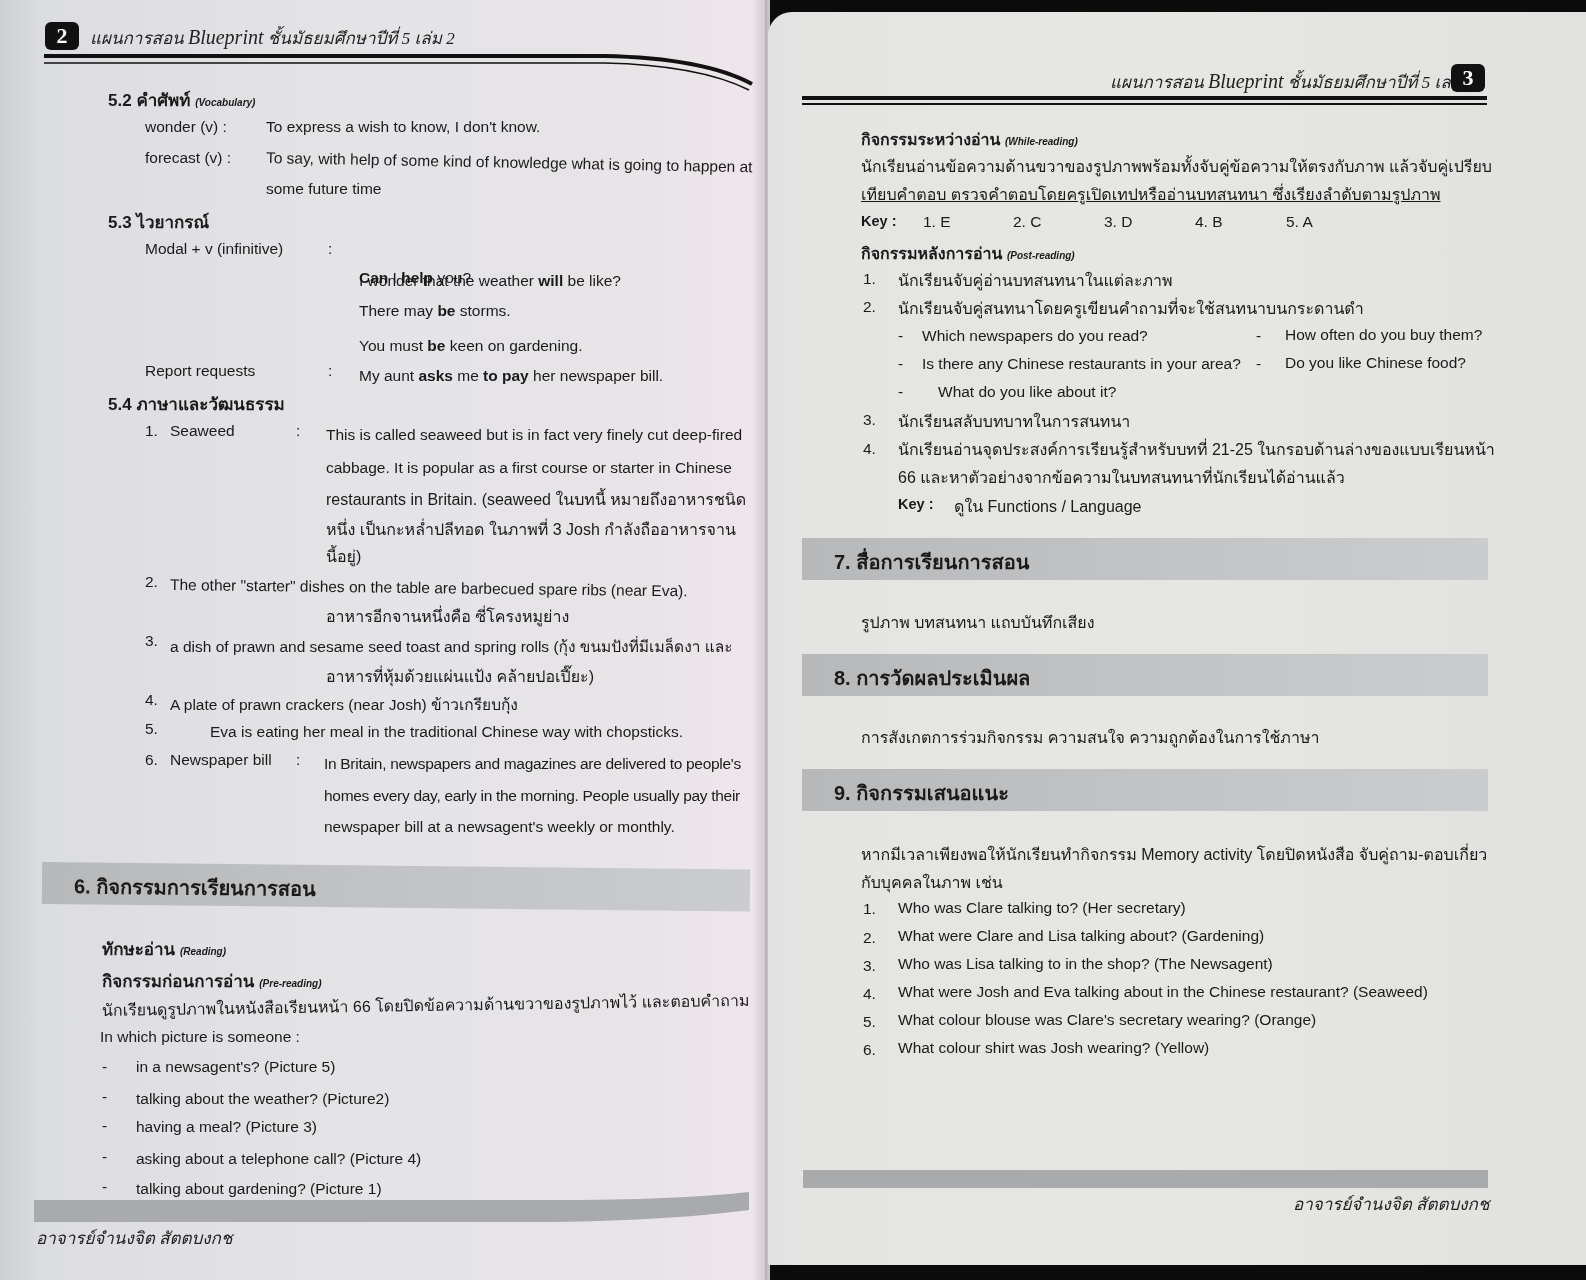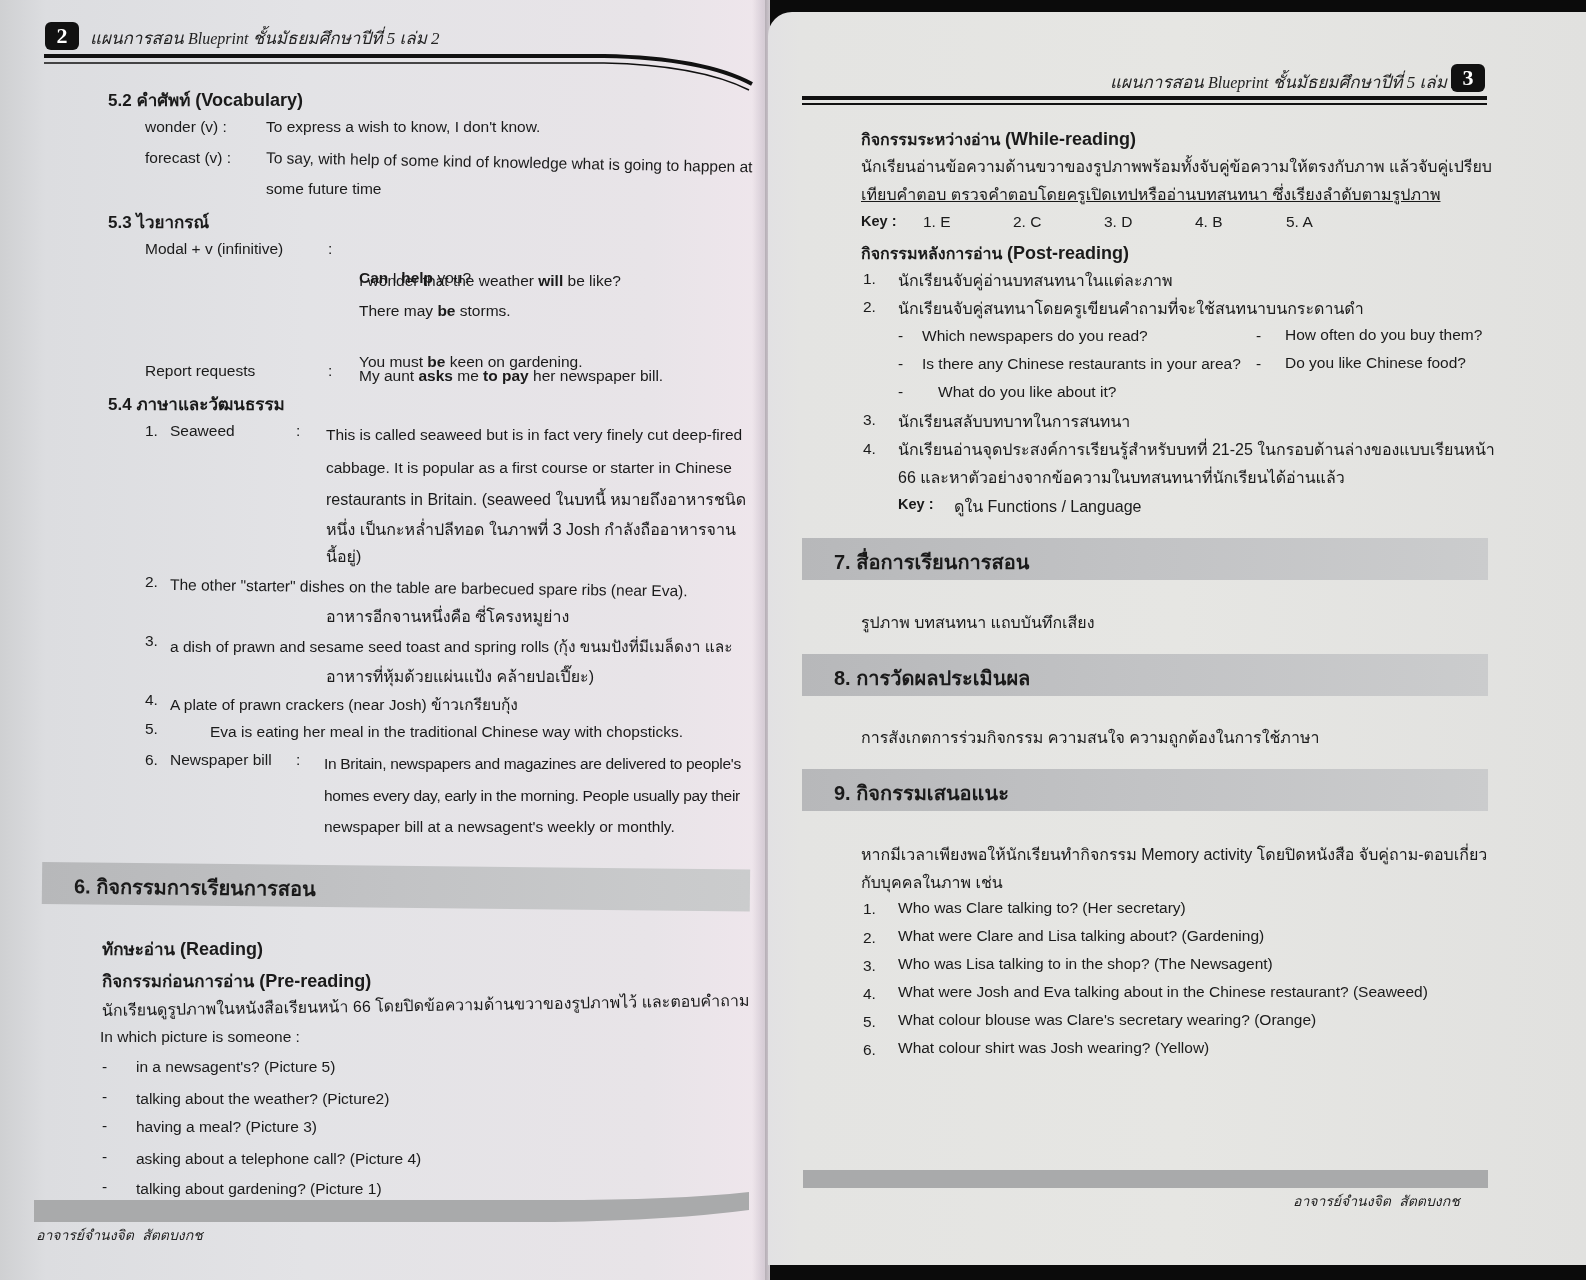--- a/index.html
+++ b/index.html
@@ -26,37 +26,37 @@
   .abs { position:absolute; white-space:nowrap; }
   .pagenum {
     position:absolute; background:#111; color:#fff; font-family:"Liberation Serif", serif;
     font-weight:bold; font-size:22px; border-radius:6px; text-align:center;
     line-height:28px; height:28px; width:34px;
   }
   .running-head {
     position:absolute; font-family:"Liberation Serif", serif; font-style:italic;
     font-size:17px; color:#222;
   }
-  .running-head .brand { font-size:16px; }
+  .running-head .brand { font-size:20px; }
   .rule-thick { position:absolute; height:4px; background:#111; }
   .rule-thin { position:absolute; height:2px; background:#111; }
   .h-sub { font-size:17px; font-weight:bold; }
-  .h-sub .en { font-size:18px; }
+  .h-sub .en { font-size:10px;font-style:italic; }
   .txt { font-size:15.5px; }
   .thai { font-size:16px; }
   .section-band {
     position:absolute; background:linear-gradient(90deg,#b7b8ba 0%,#c2c3c5 50%,#cbcccd 100%);
     height:42px;
   }
   .section-band span {
     position:absolute; left:32px; top:8px; font-size:20px; font-weight:bold; color:#1a1a1a;
   }
   .footer-band { position:absolute; height:18px; background:#a9aaab; }
   .footer-author {
-    position:absolute; font-family:Liberation Mono, monospace; font-style:italic; font-size:14px; color:#222;
+    position:absolute; font-family:Liberation Serif, serif; font-style:italic; font-size:17px; color:#222;
   }
   b { font-weight:bold; }
 </style>
 </head>
 <body>
 
 <div id="left-page" class="page">
 
   <div class="pagenum" style="left:45px;top:22px;">2</div>
   <div class="running-head" style="left:90px;top:24px;">
@@ -82,21 +82,21 @@
 
   <div class="abs h-sub" style="left:108px;top:208px;">
     <span>5.3</span>
     <span>ไวยากรณ์</span>
   </div>
   <div class="abs txt" style="left:145px;top:240px;">Modal + v (infinitive)</div>
   <div class="abs txt" style="left:328px;top:240px;">:</div>
   <div class="abs txt" style="left:359px;top:240px;margin-top:29px;"><b>Can</b><span> I </span><b>help</b><span> you?</span></div>
   <div class="abs txt" style="left:359px;top:272px;"><span>I wonder that the weather </span><b>will</b><span> be like?</span></div>
   <div class="abs txt" style="left:359px;top:302px;"><span>There may </span><b>be</b><span> storms.</span></div>
-  <div class="abs txt" style="left:359px;top:353px;"><span>You must </span><b>be</b><span> keen on gardening.</span></div>
+  <div class="abs txt" style="left:359px;top:337px;"><span>You must </span><b>be</b><span> keen on gardening.</span></div>
   <div class="abs txt" style="left:145px;top:362px;">Report requests</div>
   <div class="abs txt" style="left:328px;top:362px;">:</div>
   <div class="abs txt" style="left:359px;top:367px;"><span>My aunt </span><b>asks</b><span> me </span><b>to pay</b><span> her newspaper bill.</span></div>
 
   <div class="abs h-sub" style="left:108px;top:390px;">
     <span>5.4</span>
     <span>ภาษาและวัฒนธรรม</span>
   </div>
   <div class="abs txt" style="left:145px;top:422px;">1.</div>
   <div class="abs txt" style="left:170px;top:422px;">Seaweed</div>

